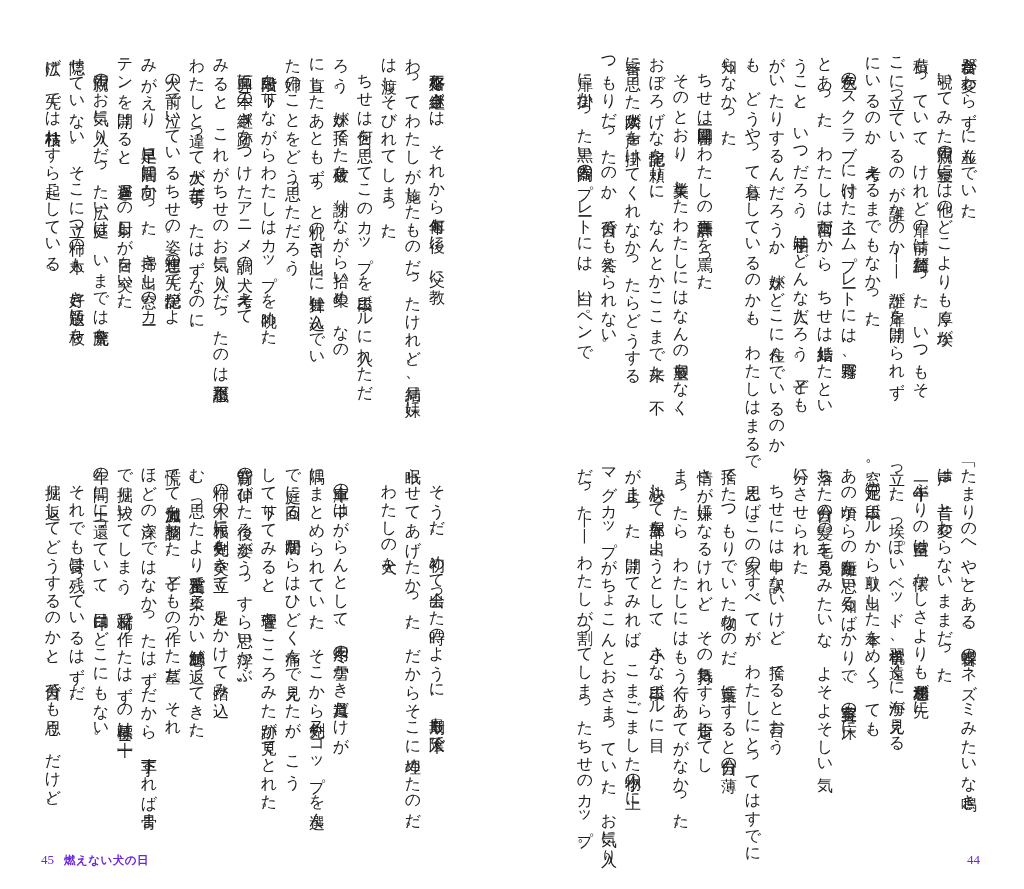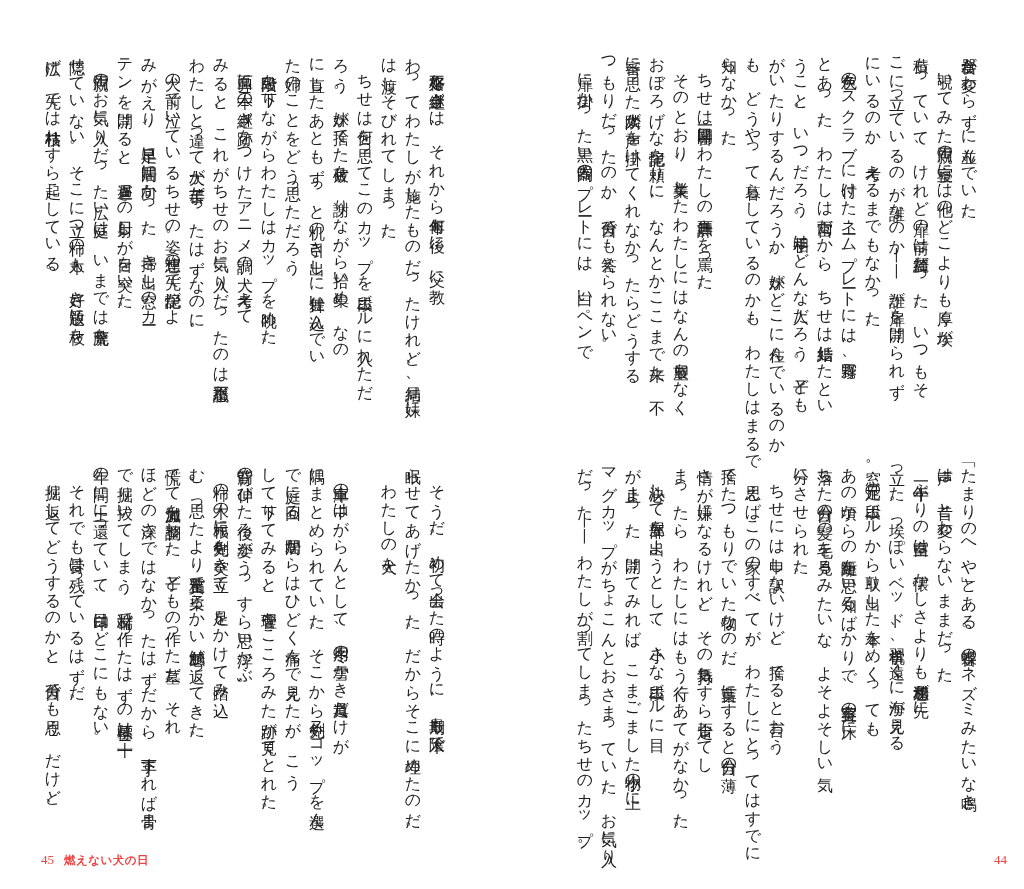--- a/index.html
+++ b/index.html
@@ -57,25 +57,25 @@
     .page-right .lower { left: 61px;  top: 457px; }
     
     .page-left .upper  { left: 41px;  top: 47px; }
     .page-left .lower  { left: 41px;  top: 457px; }
 
     .folio {
       position: absolute;
       top: 852px;
       font-family: "Liberation Serif", "DejaVu Serif", serif;
       font-size: 13px;
-      color: #ef4444;
+      color: #6d28d9;
       white-space: nowrap;
     }
     .page-left .folio { left: 41px; }
-    .page-right .folio { left: 482px; }
+    .page-right .folio { left: 455px; }
     .running-title {
       font-family: "DejaVu Sans", "Liberation Sans", sans-serif;
       font-weight: bold;
       font-size: 11.5px;
       margin-left: 10px;
       letter-spacing: 0.5px;
     }
   </style>
 </head>
 <body>

